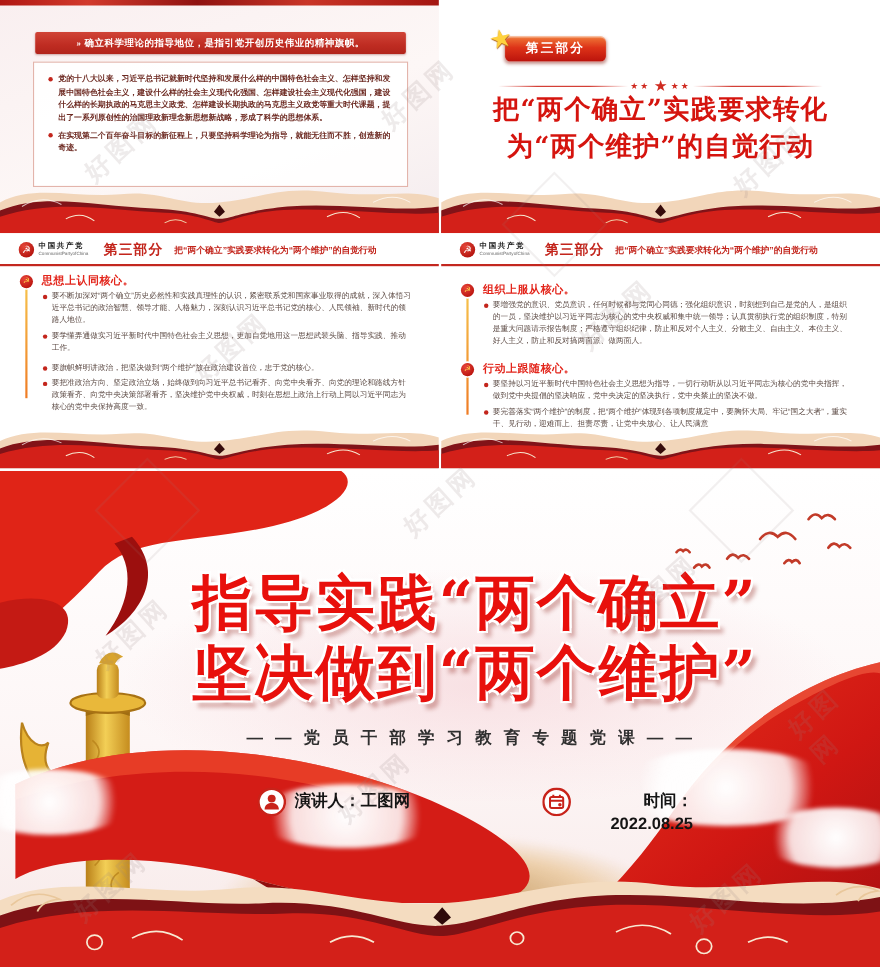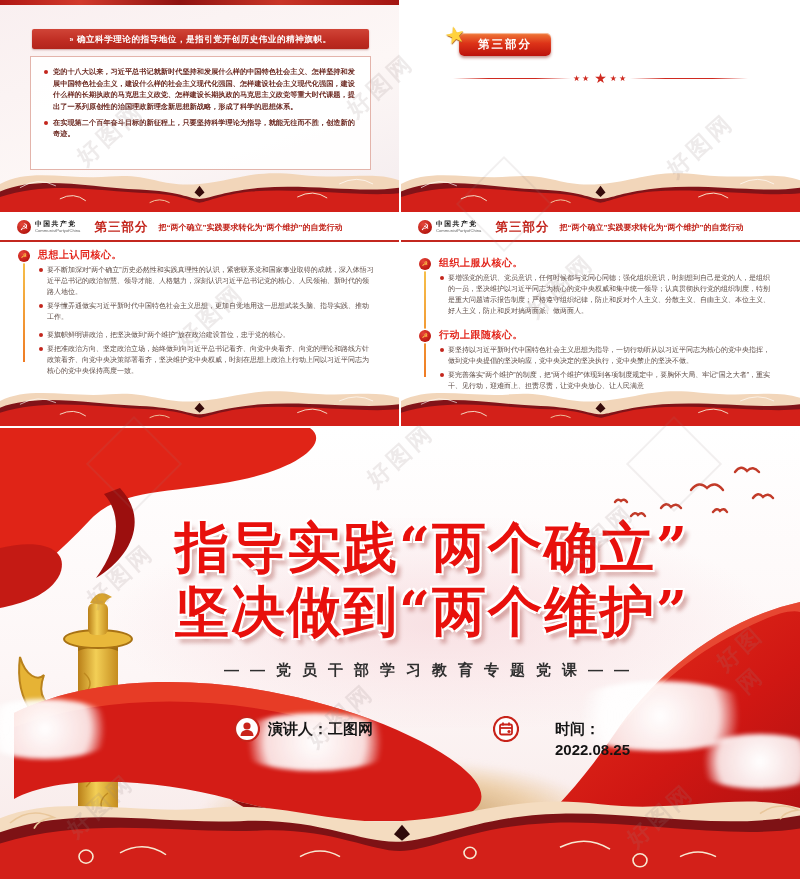--- a/index.html
+++ b/index.html
@@ -80,21 +80,21 @@
      background:radial-gradient(55% 70% at 55% 50%,rgba(244,205,210,.55),rgba(244,205,210,0) 75%);}
   .t-wrap{position:absolute;left:0;right:0;top:88px;z-index:8;text-align:center;padding-left:64px;}
   .big-title{font-family:"DejaVu Serif","Liberation Serif",serif;font-weight:900;
      font-size:54px;line-height:1.18;color:#e8100c;letter-spacing:2px;
      text-shadow:-2px -2px 0 #fff,2px -2px 0 #fff,-2px 2px 0 #fff,2px 2px 0 #fff,5px 6px 4px rgba(140,30,20,.35);}
   .sub-title{margin-top:18px;font-size:15px;font-weight:bold;color:#2f2f2f;letter-spacing:11px;}
   .info-row{position:absolute;left:64px;right:0;top:288px;z-index:8;display:flex;justify-content:center;gap:120px;}
   .info-item{display:flex;align-items:flex-start;gap:8px;font-size:15px;font-weight:bold;color:#141414;}
   .info-item svg{flex:0 0 26px;}
   .info-txt{line-height:26px;}
-  .time-txt{line-height:1.4;padding-top:2px;text-align:left;margin-left:28px;}
+  .time-txt{line-height:1.4;padding-top:2px;text-align:right;margin-left:28px;}
   .deco{position:absolute;pointer-events:none;}
   .cloud{position:absolute;border-radius:50%;background:radial-gradient(circle,#ffffff 0%,rgba(255,255,255,.85) 55%,rgba(255,255,255,0) 75%);filter:blur(2px);z-index:7;pointer-events:none;}
   .mtn{position:absolute;left:190px;bottom:62px;width:420px;height:80px;z-index:2;filter:blur(3px);
      background:radial-gradient(60% 90% at 50% 100%,rgba(178,128,60,.85),rgba(222,170,90,.45) 55%,rgba(230,190,120,0) 80%);}
 
   
   .wm{position:absolute;z-index:20;font-size:23px;color:rgba(150,130,130,.16);font-weight:bold;
       transform:rotate(-42deg);letter-spacing:4px;pointer-events:none;}
   .wm-d{position:absolute;z-index:20;width:64px;height:64px;border:2px solid rgba(150,130,130,.12);
       transform:rotate(45deg);pointer-events:none;}
@@ -136,20 +136,24 @@
 
   <div class="slide s2">
     <span class="s2-star">★</span>
     <div class="s2-badge">第三部分</div>
     <div class="s2-divider">
       <span class="ln"></span>
       <span class="st-sm">★★</span>
       <span class="st-big">★</span>
       <span class="st-sm">★★</span>
       <span class="ln"></span>
+    </div>
+    <div class="s2-title">
+      <div>把“两个确立”实践要求转化</div>
+      <div>为“两个维护”的自觉行动</div>
     </div>
     <svg class="wave wave-s" viewBox="0 0 400 60" preserveAspectRatio="none">
         <use href="#waveg"></use>
       </svg>
   </div>
 
   <div class="slide s3">
     <div class="hd">
       <span class="hd-emblem">☭</span>
       <span class="hd-org">

